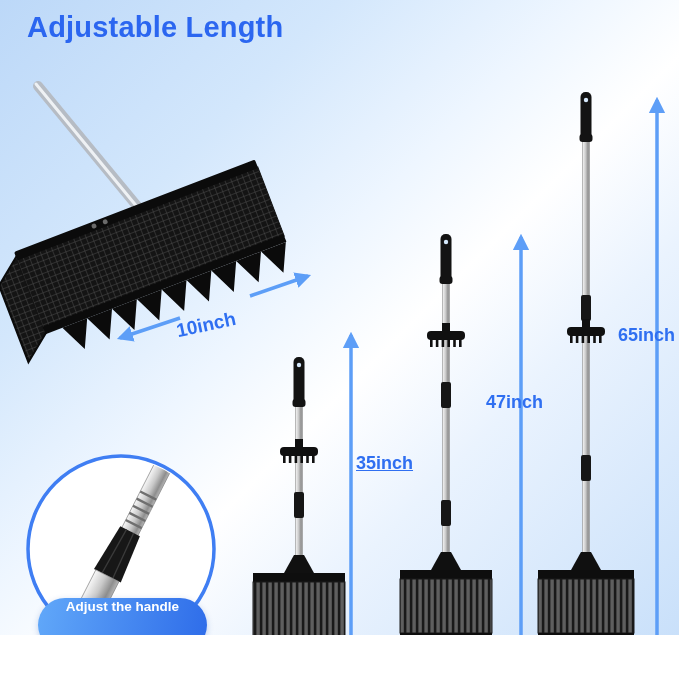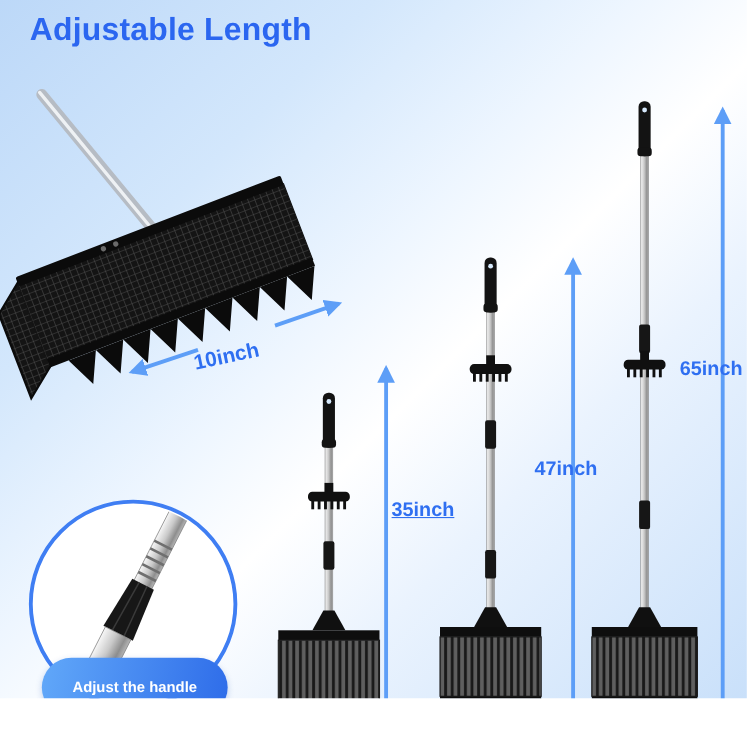--- a/index.html
+++ b/index.html
@@ -13,27 +13,27 @@
     position:absolute;left:27px;top:10px;
     font-size:29px;font-weight:700;line-height:1.24;letter-spacing:.2px;
     color:var(--accent,#2b66f0);
   }
   .measure-label{
     position:absolute;font-weight:700;font-size:18px;
     color:var(--label,#2f6ff1);white-space:nowrap;
   }
   #label-10inch{left:176px;top:314px;font-size:19px;transform:rotate(-12deg);}
   #label-35{left:356px;top:453px;text-decoration:underline;}
-  #label-47{left:486px;top:416px;}
+  #label-47{left:486px;top:392px;}
   #label-65{left:598px;top:325px;margin-left:20px;}
   .inset-pill{
     position:absolute;left:38px;top:598px;width:169px;height:54px;border-radius:27px;
     background:linear-gradient(100deg,#61a8f9,#2e6ce9);
     color:#fff;font-weight:700;font-size:13.5px;line-height:1.4;text-align:center;
-    display:flex;flex-direction:column;align-items:center;justify-content:center;
+    display:flex;flex-direction:column;align-items:center;justify-content:flex-start;
     box-shadow:0 2px 6px rgba(30,80,180,.25);
   }
 </style>
 </head>
 <body>
 
 <div class="stage">
 
   <svg class="art" viewBox="0 0 679 679">
     <defs>

